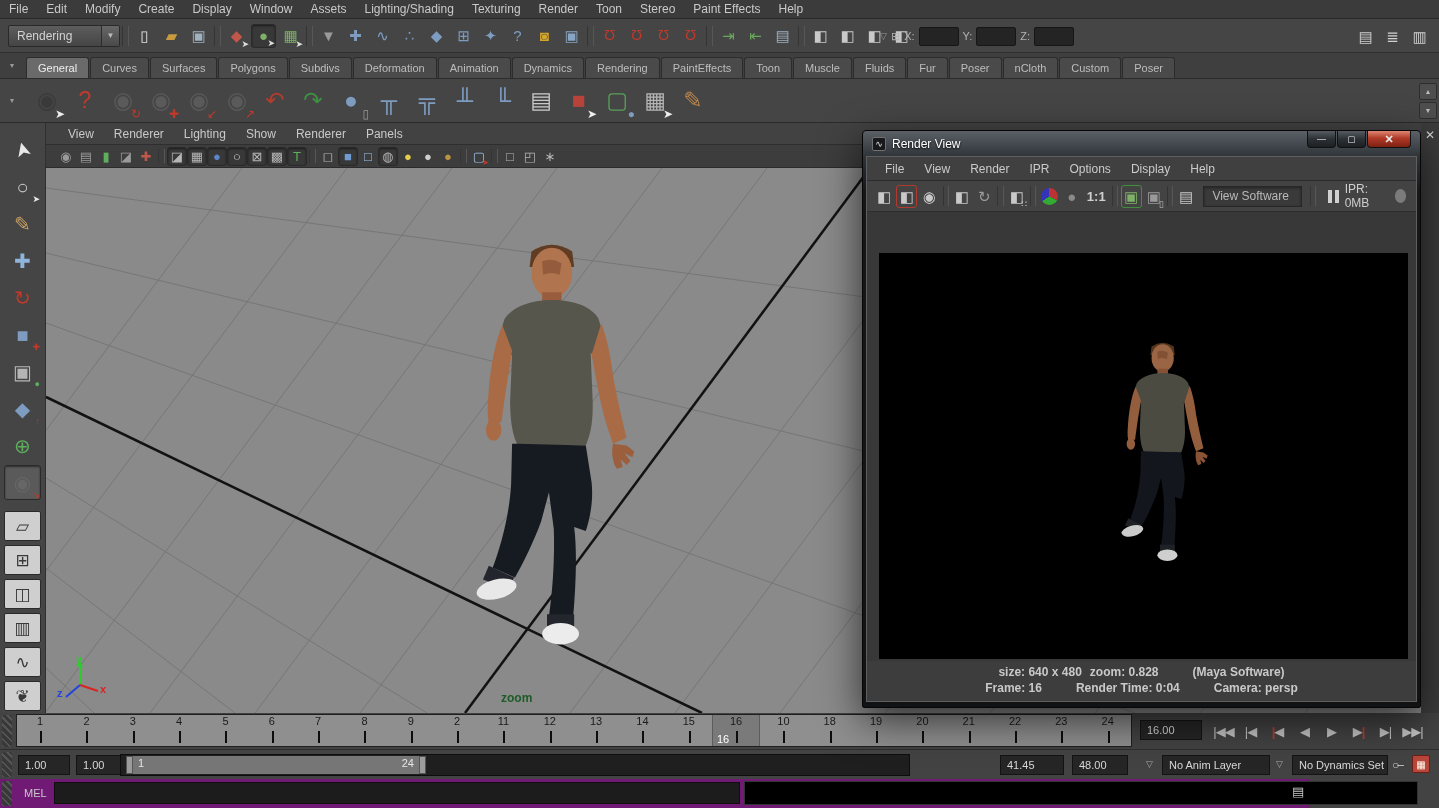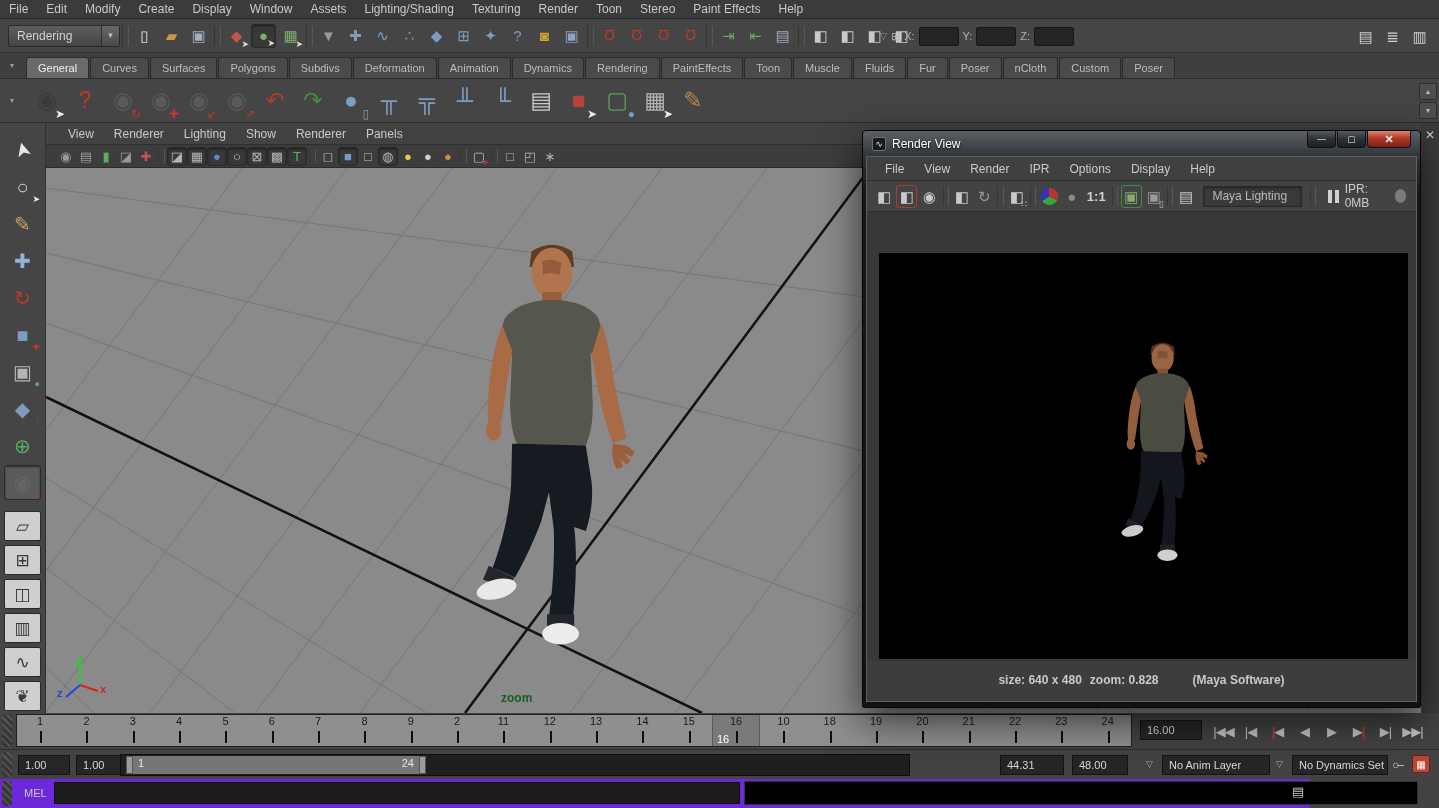--- a/index.html
+++ b/index.html
@@ -139,21 +139,21 @@
   .rhandle { position:absolute; top:0; width:7px; height:18px; background:#9b9b9b; border:1px solid #555; }
   .rbar .s { left:0; } .rbar .e { right:0; }
   .rbar .t1 { position:absolute; left:12px; top:1px; font-size:11px; color:#e6e6e6; }
   .rbar .t2 { position:absolute; right:12px; top:1px; font-size:11px; color:#e6e6e6; }
   .oarr { position:absolute; top:9px; font-size:9px; color:#aaa; }
   .keyicon { position:absolute; left:1392px; top:8px; color:#c9c9c9; font-size:12px; letter-spacing:-2px; }
   .autokey { position:absolute; left:1412px; top:5px; width:18px; height:18px; background:#b8463a;
              border:1px solid #6d1f16; border-radius:2px; color:#ffe; font-size:10px; text-align:center; line-height:17px; }
 
   
-  .cmdrow { position:absolute; left:0; top:779px; width:1310px; height:29px; background:#6d28d9;padding-left:37px; }
+  .cmdrow { position:absolute; left:0; top:779px; width:1310px; height:29px; background:#701a75;padding-left:37px; }
   .mel { position:absolute; left:24px; top:8px; font-size:11px; color:#c9c9c9; }
   .melinput { position:absolute; left:54px; top:3px; width:686px; height:22px; background:#1c1c1c;
               border:1px solid #0f0f0f; color:#ddd; font-size:11px; padding:0 6px; }
   .helpline { position:absolute; left:744px; top:2px; width:674px; height:24px; background:#000; border:1px solid #333; }
   .scripticon { position:absolute; right:2px; top:5px; width:16px; height:18px; color:#c9c9c9; font-size:13px; }
 </style>
 </head>
 <body>
 
 <div class="app">
@@ -664,21 +664,21 @@
             <span class="g" style="color: rgb(127, 176, 105);">▣</span>
           </div>
           <div class="ibtn">
             <span class="g" style="color: rgb(154, 154, 154);">▣</span>
             <span class="mini" style="color: rgb(187, 187, 187);">▯</span>
           </div>
           <div class="sep"></div>
           <div class="ibtn">
             <span class="g" style="color: rgb(201, 201, 201);">▤</span>
           </div>
-          <div class="rv-select">Maya Lighting</div>
+          <div class="rv-select">View Software</div>
         <div class="sep"></div>
         <div class="pausebars">
             <i></i>
             <i></i>
           </div>
         <div class="iprmem">IPR: 0MB</div>
         <div class="rv-circle"></div>
       </div>
       <div class="rv-view">
         <div class="rv-canvas">
@@ -686,20 +686,25 @@
             <rect width="529" height="406" fill="#000"></rect>
             <use href="#char" width="210" height="440" transform="translate(228,86) scale(0.53)" opacity="0.88"></use>
           </svg>
         </div>
       </div>
       <div class="rv-status">
         <div class="row">
           <span>size: 640 x 480</span>
           <span style="margin-left:-26px">zoom: 0.828</span>
           <span>(Maya Software)</span>
+        </div>
+        <div class="row">
+          <span>Frame: 16</span>
+          <span>Render Time: 0:04</span>
+          <span>Camera: persp</span>
         </div>
       </div>
     </div>
   </div>
 
   <div class="timerow">
     <div class="grip"></div>
     <div class="ruler">
         <div class="fcell">
           <span class="num">1</span>
@@ -839,21 +844,21 @@
     <div class="field" style="left:18px;width:52px">1.00</div>
     <div class="field" style="left:76px;width:52px">1.00</div>
     <div class="rslider">
       <div class="rbar">
         <span class="rhandle s"></span>
         <span class="t1">1</span>
         <span class="t2">24</span>
         <span class="rhandle e"></span>
       </div>
     </div>
-    <div class="field" style="left:1000px;width:64px">44.31</div>
+    <div class="field" style="left:1000px;width:64px">41.45</div>
     <div class="field" style="left:1072px;width:56px">48.00</div>
     <span class="oarr" style="left:1146px">▽</span>
     <div class="field" style="left:1162px;width:108px">No Anim Layer</div>
     <span class="oarr" style="left:1276px">▽</span>
     <div class="field" style="left:1292px;width:96px">No Dynamics Set</div>
     <span class="keyicon">○–</span>
     <span class="autokey">▦</span>
   </div>
 
   <div class="cmdrow">

